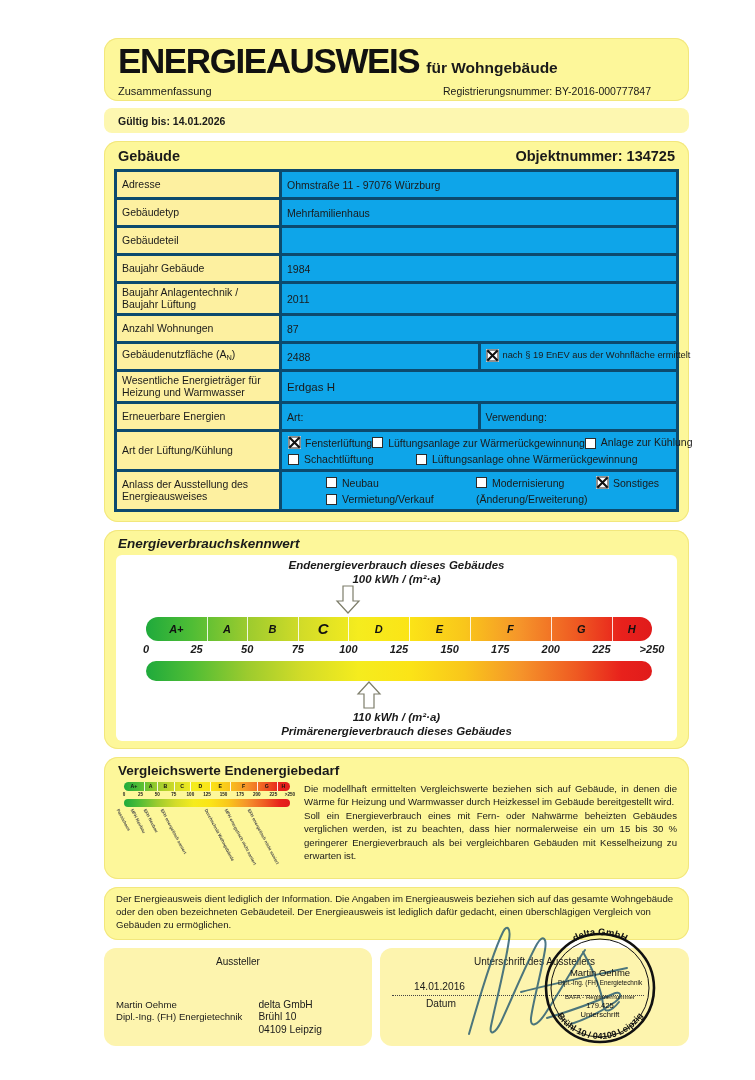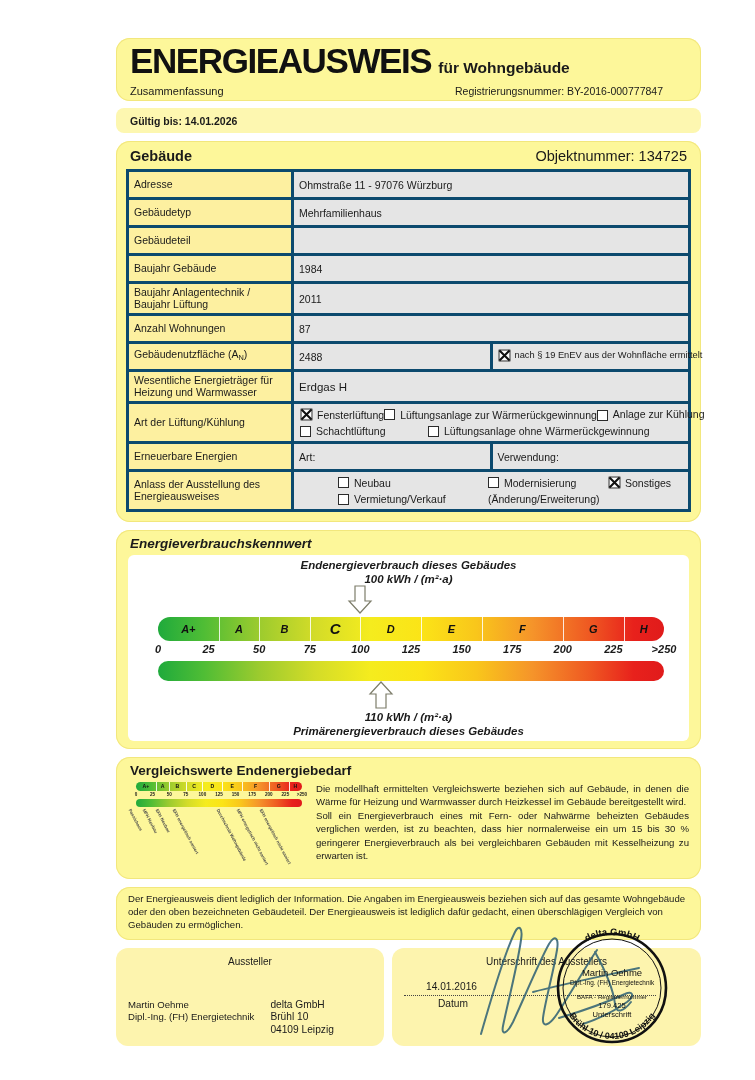--- a/index.html
+++ b/index.html
@@ -6,21 +6,21 @@
     margin: 0; padding: 0;
     background: #ffffff;
   }
   body {
     width: 755px; height: 1080px;
     font-family: "Liberation Sans", sans-serif;
     color: #1a1a1a;
     position: relative;
     overflow: hidden;
   }
-  .page { position: absolute; left: 82px; top: 0; width: 585px; padding-left: 34px; }
+  .page { position: absolute; left: 70px; top: 0; width: 585px; padding-left: 34px; }
 
   
   .panel {
     background: #fdf79a;
     border-radius: 14px;
     box-shadow: 0 0 0 1px #f2e77d inset;
     position: relative;
   }
 
   
@@ -51,32 +51,32 @@
     background: #fdf7b0;
   }
 
   
   .bldg { margin-top: 8px; padding: 6px 10px 10px 10px; box-sizing: border-box; }
   .bldg-head {
     display: flex; justify-content: space-between; align-items: baseline;
     padding: 1px 4px 5px 4px;
   }
   .bldg-head .t1 { font-size: 14.5px; font-weight: bold; }
-  .bldg-head .t2 { font-size: 14.5px; font-weight: normal; }
+  .bldg-head .t2 { font-size: 14.5px; font-weight: bold; }
 
   table.tbl { border-collapse: collapse; width: 100%; table-layout: fixed; }
   table.tbl td {
     border: 3px solid #0c4a6e;
     font-size: 10.5px;
     padding: 3px 5px;
     vertical-align: middle;
     height: 19px;
   }
   td.lbl { background: #fdf0a0; width: 152px; line-height: 11.5px; }
-  td.val { background: #e5e5e5; margin-left: 24px; }
+  td.val { background: #0ea5e9; margin-left: 24px; }
   .tiny { font-size: 9.3px; line-height: 11px; }
   .sub { font-size: 7.4px; vertical-align: -2px; }
 
   
   .cb {
     display: inline-block; width: 9px; height: 9px;
     border: 1px solid #2b2b2b; margin-right: 5px;
     vertical-align: -1px; background: #fff; position: relative;
   }
   .cbx { border: none; width: 13px; height: 13px; margin-right: 4px; vertical-align: -3px; }
@@ -250,20 +250,26 @@
           </span>
         </td>
       </tr>
 
       <tr>
         <td class="lbl tiny">Wesentliche Energieträger für Heizung und Warmwasser</td>
         <td class="val" colspan="2" style="font-size:11.5px">Erdgas H</td>
       </tr>
 
       <tr>
+        <td class="lbl">Erneuerbare Energien</td>
+        <td class="val" style="width:230px">Art:</td>
+        <td class="val">Verwendung:</td>
+      </tr>
+
+      <tr>
         <td class="lbl">Art der Lüftung/Kühlung</td>
         <td class="val" colspan="2" style="padding:4px 6px">
           <div class="optrow" style="margin-bottom:4px">
             <span class="opt" style="width:128px">
               <span class="cb cbx">
                     <svg width="13" height="13" viewBox="0 0 13 13">
                       <rect x="1" y="1" width="11" height="11" fill="#fff" stroke="#222" stroke-width="1"></rect>
                       <path d="M1.5 1.5 L11.5 11.5 M11.5 1.5 L1.5 11.5" stroke="#111" stroke-width="2.1" fill="none"></path>
                     </svg>
                   </span>
@@ -282,26 +288,20 @@
             <span class="opt" style="width:128px">
               <span class="cb"></span>
               <span>Schachtlüftung</span>
             </span>
             <span class="opt" style="width:240px">
               <span class="cb"></span>
               <span>Lüftungsanlage ohne Wärmerückgewinnung</span>
             </span>
           </div>
         </td>
-      </tr>
-
-      <tr>
-        <td class="lbl">Erneuerbare Energien</td>
-        <td class="val" style="width:230px">Art:</td>
-        <td class="val">Verwendung:</td>
       </tr>
 
       <tr>
         <td class="lbl">Anlass der Ausstellung des Energieausweises</td>
         <td class="val" colspan="2" style="padding:4px 6px">
           <div class="optrow" style="margin-bottom:4px">
             <span class="opt" style="width:38px"></span>
             <span class="opt" style="width:150px">
               <span class="cb"></span>
               <span>Neubau</span>

